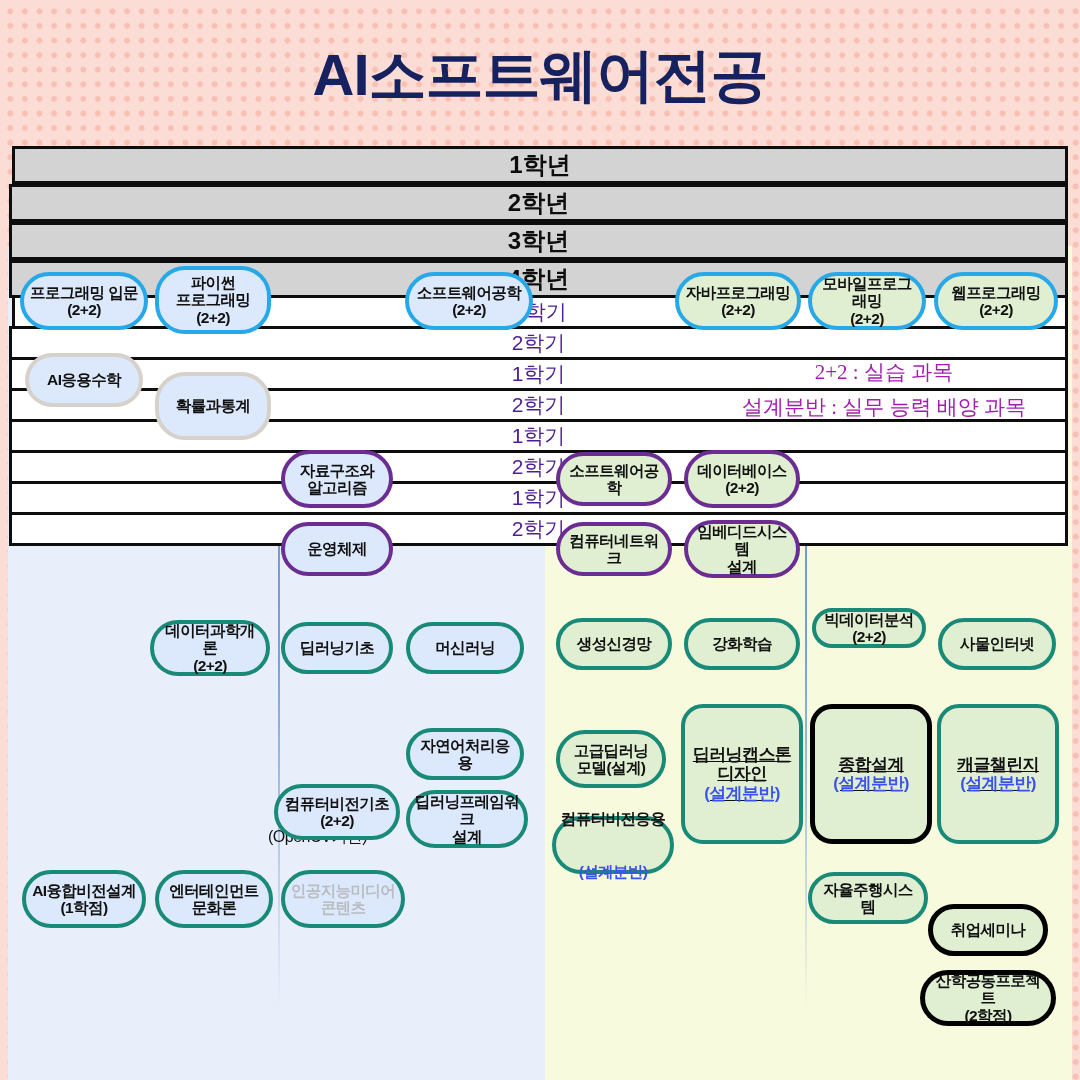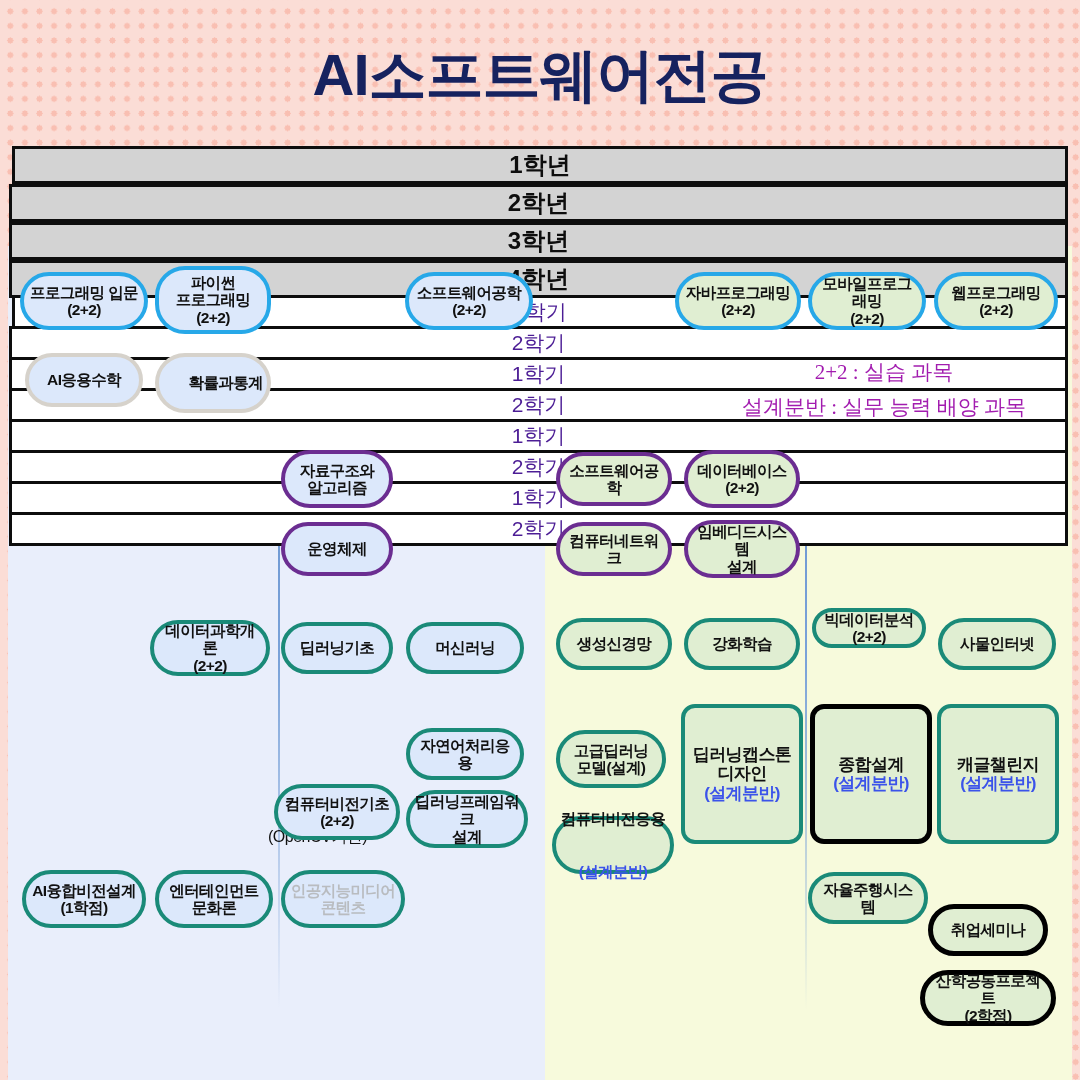--- a/index.html
+++ b/index.html
@@ -61,21 +61,21 @@
     font-size:15.5px;font-weight:bold;line-height:1.12;color:#111;
     padding:2px 4px;letter-spacing:-0.6px;
   }
   .fill-blue{background:#dce8fb;}
   .fill-green{background:#e0eed2;}
   .bd-skyblue{border:4px solid #27a8e8;}
   .bd-gray{border:4px solid #d6d2cb;}
   .bd-purple{border:4px solid #6b2d91;}
   .bd-teal{border:4px solid #1a8a78;}
   .bd-black{border:5px solid #000000;}
-  .big-radius{border-radius:14px;}
+  .big-radius{border-radius:22px;text-decoration:underline;}
   .muted{color:#b9bcc0;}
   .sub-blue{color:#3b53ea;font-weight:bold;}
   .node .ln{display:block;}
 
   
   .caption{
     position:absolute;font-size:16px;color:#111;font-weight:normal;
     letter-spacing:-0.5px;white-space:nowrap;
   }
 
@@ -144,21 +144,21 @@
       <span class="ln">(2+2)</span>
     </div>
   <div class="node bd-skyblue fill-green" id="n-c06" style="left:934px;top:272px;width:124px;height:58px;">
       <span class="ln">웹프로그래밍</span>
       <span class="ln">(2+2)</span>
     </div>
 
   <div class="node bd-gray fill-blue" id="n-c07" style="left:25px;top:353px;width:118px;height:54px;">
       <span class="ln">AI응용수학</span>
     </div>
-  <div class="node bd-gray fill-blue" id="n-c08" style="left:155px;top:353px;width:116px;height:60px;align-items:flex-end;">
+  <div class="node bd-gray fill-blue" id="n-c08" style="left:155px;top:372px;width:116px;height:68px;">
       <span class="ln">확률과통계</span>
     </div>
 
   <div class="node bd-purple fill-blue" id="n-c09" style="left:281px;top:450px;width:112px;height:58px;">
       <span class="ln">자료구조와</span>
       <span class="ln">알고리즘</span>
     </div>
   <div class="node bd-purple fill-blue" id="n-c10" style="left:281px;top:522px;width:112px;height:54px;">
       <span class="ln">운영체제</span>
     </div>

